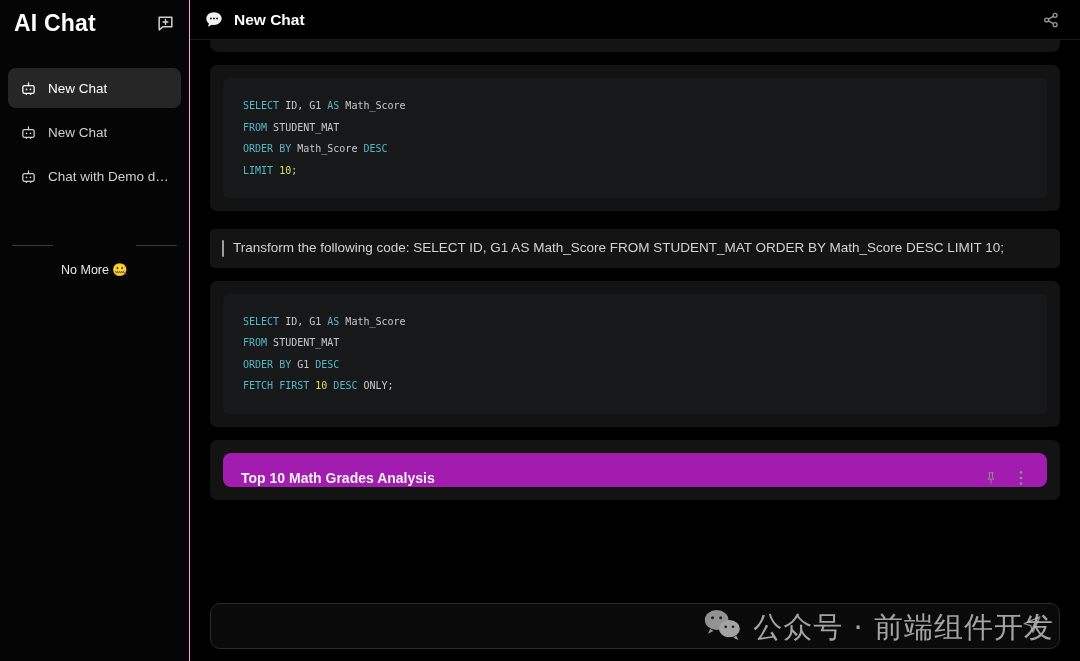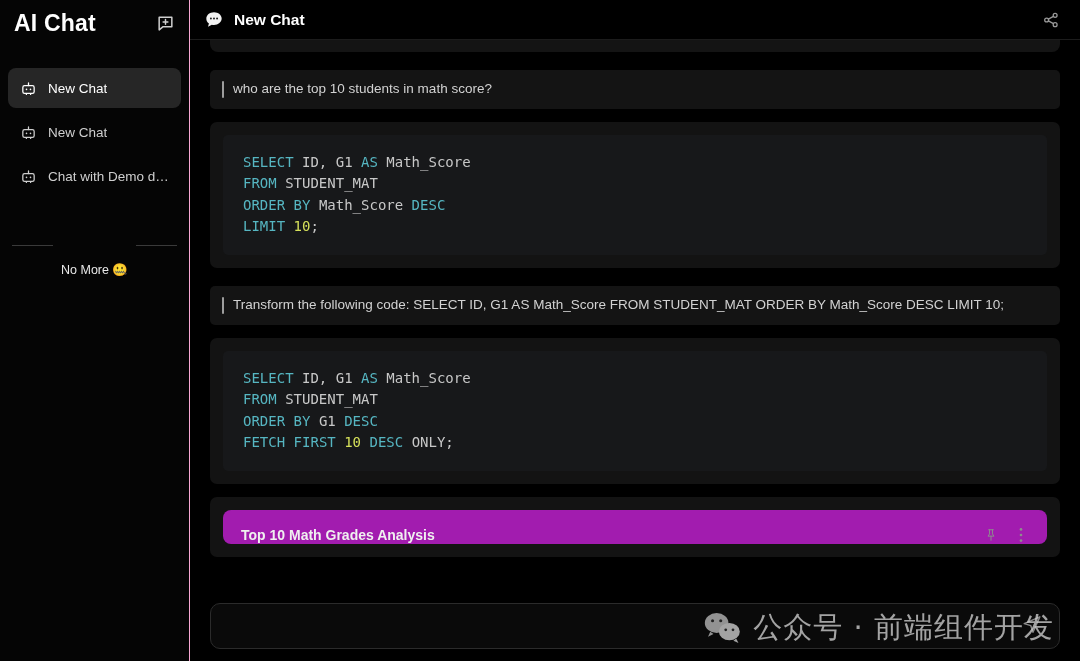--- a/index.html
+++ b/index.html
@@ -78,21 +78,21 @@
   .msg-text { font-size:13.5px; color:#d2d2d2; line-height:1.25; }
 
   .code-card {
     background:#131313; border-radius:7px;
     margin-top:13px; padding:13px;
   }
   .code-inner {
     background:#17181a; border-radius:5px;
     padding:17px 20px;
     font-family:"DejaVu Sans Mono", monospace;
-    font-size:14px; line-height:21.5px;
+    font-size:10px; line-height:21.5px;
     color:#c9c9c9; white-space:pre;
   }
   .kw { color:#56b6c2; }
   .num { color:#d5e05a; }
   .id  { color:#c8c8c8; }
   .pn  { color:#c8c8c8; }
 
   
   .dash-wrap { background:#131313; border-radius:7px; margin-top:13px; padding:13px; }
   .dash-card { background:#a21caf; border-radius:8px; padding:16px 18px 0 18px; }
@@ -113,21 +113,21 @@
     width:19px; height:19px; border-radius:6px;
     background:linear-gradient(135deg,#8b3df0 0%,#c93ab5 55%,#e8479a 100%);
     display:flex; align-items:center; justify-content:center; flex:0 0 19px;
   }
   .tool-label { font-size:13px; color:#6f6f6f; }
   .send-arrow { position:absolute; right:16px; top:50%; transform:translateY(-50%); color:#8a8a8a; }
 
   
   .watermark {
     position:absolute; right:26px; top:50%; transform:translateY(-50%);
-    display:flex; align-items:center; gap:10px;
+    display:flex; align-items:flex-start; gap:10px;
     pointer-events:none;
   }
   .wm-ico { color:#b9b9b9; opacity:.78; display:flex; }
   .wm-text {
     font-size:29px; color:#cfcfcf; opacity:.78;
     font-family:"DejaVu Sans", sans-serif; letter-spacing:1px; white-space:nowrap;
   }
 </style>
 </head>
 <body>
@@ -215,24 +215,20 @@
           <circle cx="17.5" cy="18.2" r="2.6"></circle>
           <path d="M8.5 10.8l6.8-3.7M8.5 13.2l6.8 3.7"></path>
         </svg>
       </div>
     </header>
 
     <div class="convo">
 
       <div class="clip-top"></div>
 
-      <div class="msg-user">
-        <span class="msg-bar"></span>
-        <span class="msg-text">who are the top 10 students in math score?</span>
-      </div>
 
       <div class="code-card">
         <div class="code-inner"><span class="kw">SELECT</span><span class="id"> ID, G1 </span><span class="kw">AS</span><span class="id"> Math_Score</span>
 <span class="kw">FROM</span><span class="id"> STUDENT_MAT</span>
 <span class="kw">ORDER</span><span class="id"> </span><span class="kw">BY</span><span class="id"> Math_Score </span><span class="kw">DESC</span>
 <span class="kw">LIMIT</span><span class="id"> </span><span class="num">10</span><span class="pn">;</span></div>
       </div>
 
       <div class="msg-user">
         <span class="msg-bar"></span>

